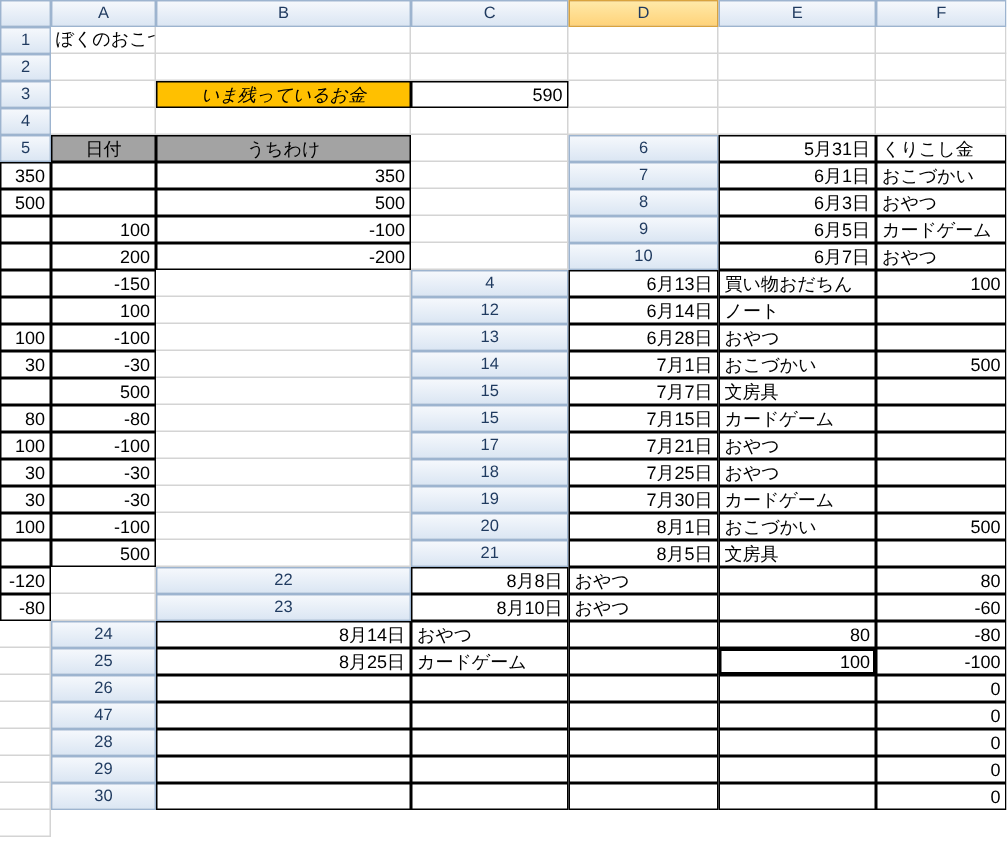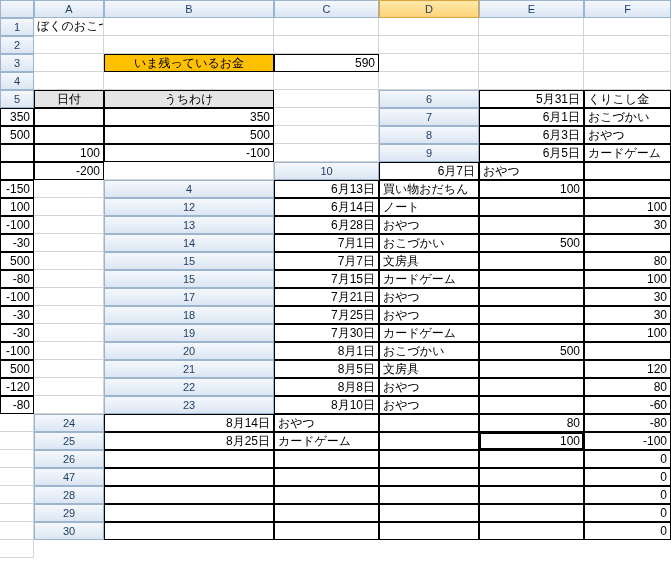--- a/index.html
+++ b/index.html
@@ -4,22 +4,22 @@
   <style>
     * { box-sizing: border-box; margin: 0; padding: 0; }
     body { font-family: "MS PGothic", sans-serif; font-size: 12px; background: #fff; user-select: none; }
     .sheet { display: grid; grid-template-columns: 34px 70px 170px 105px 100px 105px 87px; }
     .hdr { background: linear-gradient(#f5f8fc,#dbe6f3); border: 1px solid #9db4cf; text-align: center; height: 18px; line-height: 16px; color: #1f3a5f; font-size: 11px; }
     .hdr.sel { background: linear-gradient(#ffe9a8,#ffd37a); border-color: #d9a33f; }
     .rowhdr { background: linear-gradient(#f5f8fc,#dbe6f3); border: 1px solid #9db4cf; text-align: center; height: 18px; line-height: 16px; color: #1f3a5f; font-size: 11px; }
     .cell { height: 18px; line-height: 16px; padding: 0 3px; white-space: nowrap; overflow: hidden; border-right: 1px solid #d4d4d4; border-bottom: 1px solid #d4d4d4; }
     .r { text-align: right; }
     .l { text-align: left; }
-    .orange { background: #ffc000; text-align: center; font-weight: normal; border: 1px solid #000 !important; }
-    .cyan { background: #e5e5e5; text-align: center; border: 1px solid #000 !important; }
+    .orange { background: #ffc000; text-align: center; font-weight: normal; border: 1px solid #000 !important; font-style: italic; }
+    .cyan { background: #a3a3a3; text-align: center; border: 1px solid #000 !important; }
     .b { border: 1px solid #000 !important; }
     .selcell { outline: 2px solid #000; outline-offset: -2px; }
     .corner { background: linear-gradient(#f5f8fc,#dbe6f3); border: 1px solid #9db4cf; }
   </style>
 </head>
 <body>
 
 <div class="sheet" id="sheet">
     <div class="corner"></div>
     <div class="hdr">A</div>
@@ -78,20 +78,21 @@
     <div class="cell b r">6月3日</div>
     <div class="cell b l">おやつ</div>
     <div class="cell b r"></div>
     <div class="cell b r">100</div>
     <div class="cell b r">-100</div>
     <div class="cell"></div>
     <div class="rowhdr">9</div>
     <div class="cell b r">6月5日</div>
     <div class="cell b l">カードゲーム</div>
     <div class="cell b r"></div>
+    <div class="cell b r">200</div>
     <div class="cell b r">-200</div>
     <div class="cell"></div>
     <div class="rowhdr">10</div>
     <div class="cell b r">6月7日</div>
     <div class="cell b l">おやつ</div>
     <div class="cell b r"></div>
     <div class="cell b r">-150</div>
     <div class="cell"></div>
     <div class="rowhdr">4</div>
     <div class="cell b r">6月13日</div>
@@ -160,21 +161,20 @@
     <div class="cell b r">8月1日</div>
     <div class="cell b l">おこづかい</div>
     <div class="cell b r">500</div>
     <div class="cell b r"></div>
     <div class="cell b r">500</div>
     <div class="cell"></div>
     <div class="rowhdr">21</div>
     <div class="cell b r">8月5日</div>
     <div class="cell b l">文房具</div>
     <div class="cell b r"></div>
-    <div class="cell b r">120</div>
     <div class="cell b r">-120</div>
     <div class="cell"></div>
     <div class="rowhdr">22</div>
     <div class="cell b r">8月8日</div>
     <div class="cell b l">おやつ</div>
     <div class="cell b r"></div>
     <div class="cell b r">80</div>
     <div class="cell b r">-80</div>
     <div class="cell"></div>
     <div class="rowhdr">23</div>

